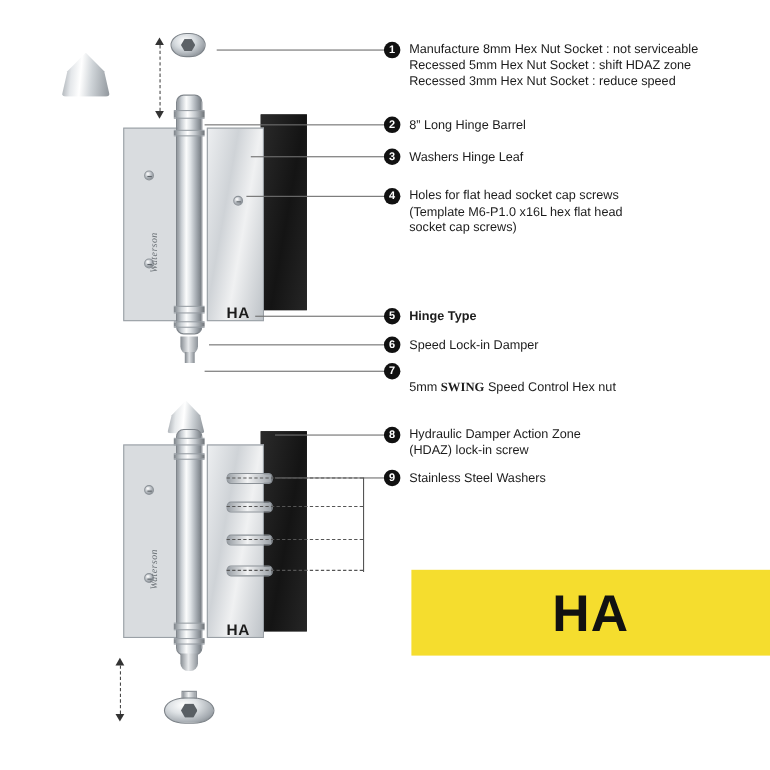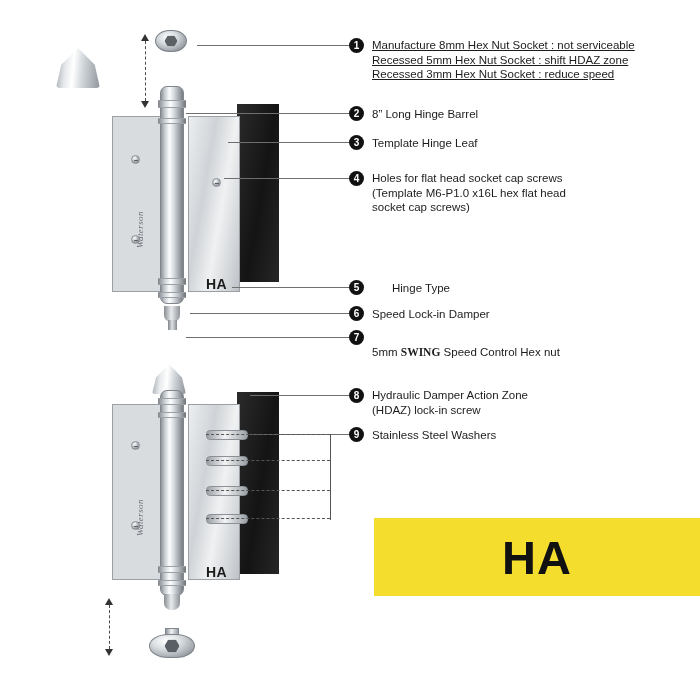--- a/index.html
+++ b/index.html
@@ -289,29 +289,29 @@
   <div class="callout-num" style="left:349px; top:38px;">1</div>
   <div class="callout-num" style="left:349px; top:106px;">2</div>
   <div class="callout-num" style="left:349px; top:135px;">3</div>
   <div class="callout-num" style="left:349px; top:171px;">4</div>
   <div class="callout-num" style="left:349px; top:280px;">5</div>
   <div class="callout-num" style="left:349px; top:306px;">6</div>
   <div class="callout-num" style="left:349px; top:330px;">7</div>
   <div class="callout-num" style="left:349px; top:388px;">8</div>
   <div class="callout-num" style="left:349px; top:427px;">9</div>
 
-  <div class="callout-text" style="left:372px; top:38px;  width:320px;text-decoration:underline;">Manufacture 8mm Hex Nut Socket : not serviceable
+  <div class="callout-text" style="left:372px; top:38px;  width:320px;">Manufacture 8mm Hex Nut Socket : not serviceable
 Recessed 5mm Hex Nut Socket : shift HDAZ zone
 Recessed 3mm Hex Nut Socket : reduce speed</div>
   <div class="callout-text" style="left:372px; top:107px; width:300px;">8” Long Hinge Barrel</div>
-  <div class="callout-text" style="left:372px; top:136px; width:300px;">Template Hinge Leaf</div>
+  <div class="callout-text" style="left:372px; top:136px; width:300px;">Washers Hinge Leaf</div>
   <div class="callout-text" style="left:372px; top:171px; width:310px;">Holes for flat head socket cap screws
 (Template M6-P1.0 x16L hex flat head
 socket cap screws)</div>
-  <div class="callout-text" style="left:392px; top:281px; width:300px;">Hinge Type</div>
+  <div class="callout-text" style="left:372px; top:281px; width:300px;font-weight:bold;">Hinge Type</div>
   <div class="callout-text" style="left:372px; top:307px; width:300px;">Speed Lock-in Damper</div>
   <div class="callout-text" style="left:372px; top:330px; width:310px;">
     <span>5mm </span><span class="bold">SWING</span><span> Speed Control Hex nut</span>
   </div>
   <div class="callout-text" style="left:372px; top:428px; width:310px;">Stainless Steel Washers</div>
   <div class="callout-text" style="left:372px; top:388px; width:310px;">Hydraulic Damper Action Zone
 (HDAZ) lock-in screw</div>
 
   <div class="ha-banner" style="left:374px; top:518px; width:326px; height:78px;">
     <span>HA</span>

